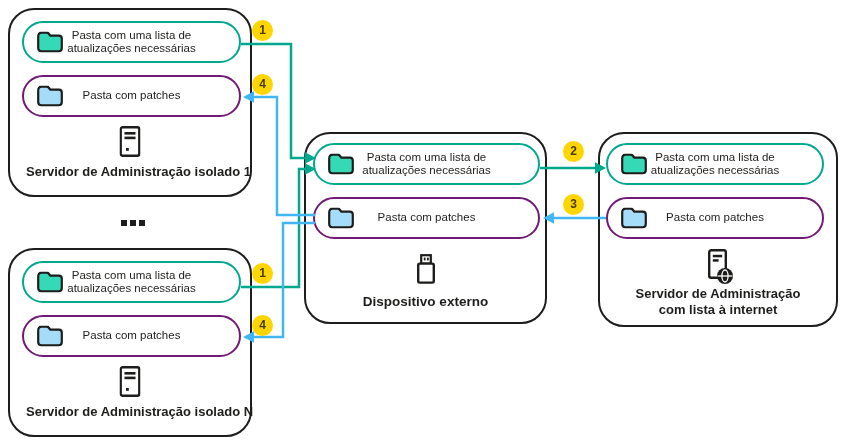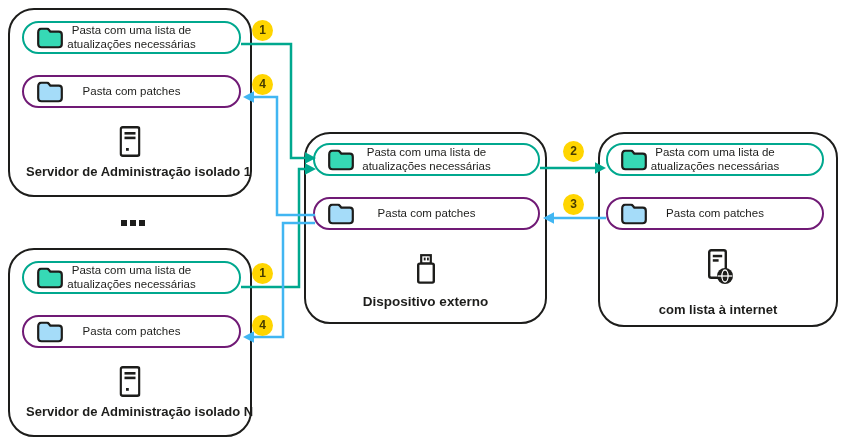--- a/index.html
+++ b/index.html
@@ -10,21 +10,21 @@
   .node-box {
     position:absolute; background:#fff;
     border:2.5px solid #1d1d1b; border-radius:26px;
   }
   #box-iso1 { left:8px;   top:8px;   width:244px; height:189px; }
   #box-ison { left:8px;   top:248px; width:244px; height:189px; }
   #box-ext  { left:304px; top:132px; width:243px; height:192px; }
   #box-net  { left:598px; top:132px; width:240px; height:195px; }
 
   .pill {
-    position:absolute; height:33px; border-radius:21px; background:#fff;
+    position:absolute; height:42px; border-radius:21px; background:#fff;
     display:flex; align-items:center; justify-content:center;
   }
   .pill.green { border:2px solid #00A88E; }
   .pill.blue  { border:2px solid #701a75; }
   .left-box .pill  { left:12px; width:219px; }
   #box-ext  .pill  { left:7px;  width:227px; }
   #box-net  .pill  { left:6px;  width:218px; }
   .pill.green { top:11px; }
   .pill.blue  { top:65px; }
   #box-ext .pill.green, #box-net .pill.green { top:9px; }
@@ -168,21 +168,21 @@
     </div>
     <svg class="node-icon" width="32" height="36" viewBox="0 0 32 36">
       <rect x="7.2" y="1.2" width="16.6" height="27.6" rx="2" fill="#fff" stroke="#1d1d1b" stroke-width="2.4"></rect>
       <rect x="10.8" y="5.8" width="9.4" height="2.5" fill="#1d1d1b"></rect>
       <rect x="10.8" y="10.2" width="5.8" height="2.5" fill="#1d1d1b"></rect>
       <circle cx="23" cy="27" r="8" fill="#1d1d1b"></circle>
       <ellipse cx="23" cy="27" rx="3.1" ry="6" fill="none" stroke="#fff" stroke-width="1.3"></ellipse>
       <line x1="15.6" y1="27" x2="30.4" y2="27" stroke="#fff" stroke-width="1.3"></line>
     </svg>
     <div class="node-title">
-      <br>
+      <span>Servidor de Administração</span><br>
       <span>com lista à internet</span>
     </div>
   </div>
 
   <svg class="wires" width="852" height="448" viewBox="0 0 852 448">
 
     <path d="M241,44 H291 V158 H305" fill="none" stroke="#00A88E" stroke-width="2.5"></path>
     <polygon points="316,158 305,152.2 305,163.8" fill="#00A88E"></polygon>
     <path d="M241,287 H299 V169 H305" fill="none" stroke="#00A88E" stroke-width="2.5"></path>
     <polygon points="316,169 305,163.2 305,174.8" fill="#00A88E"></polygon>

